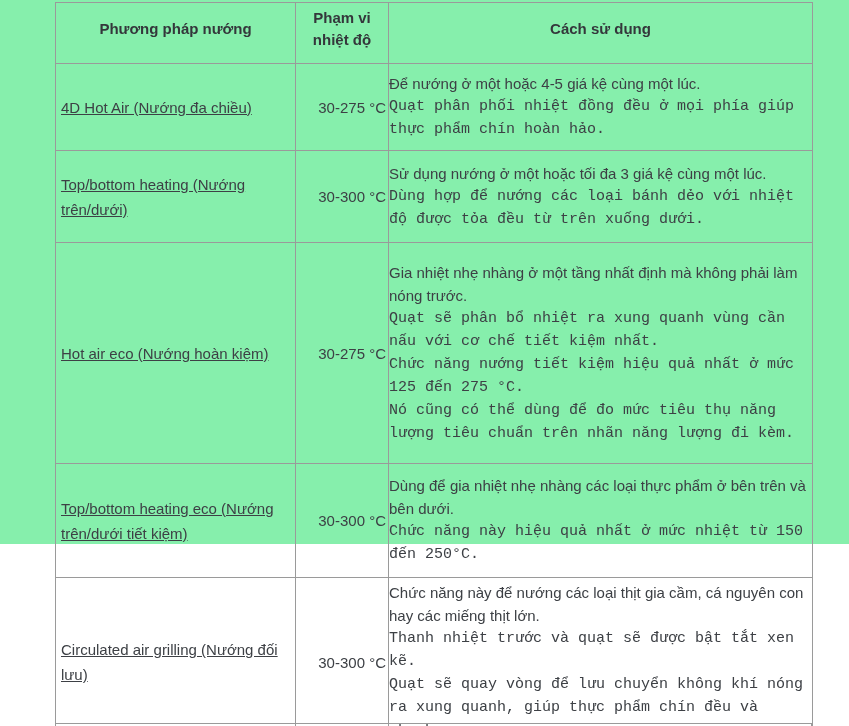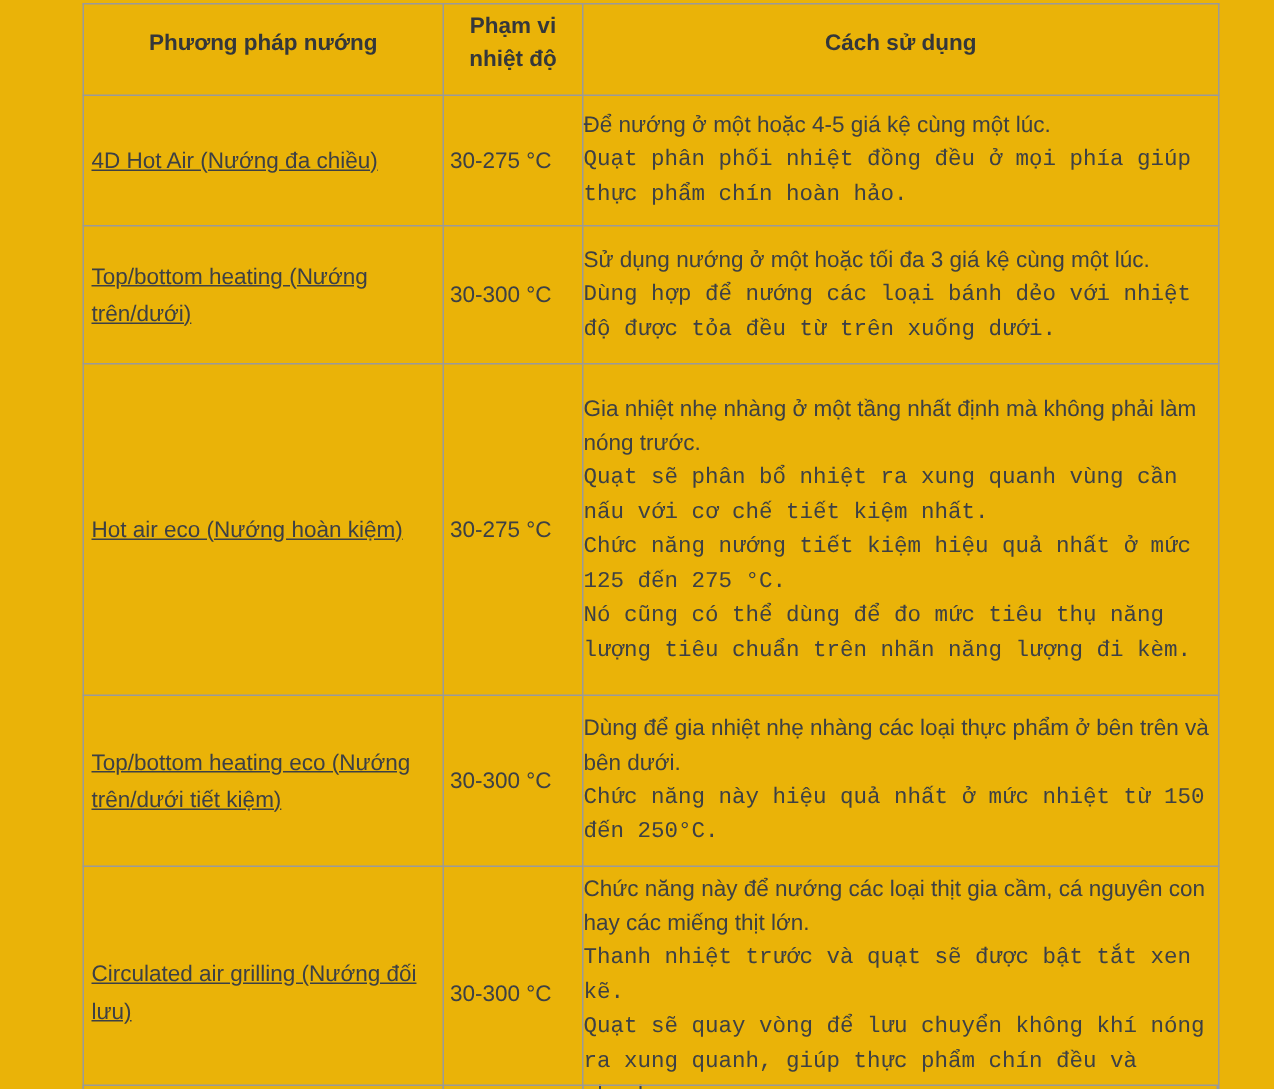--- a/index.html
+++ b/index.html
@@ -7,22 +7,22 @@
     padding: 0;
     background: #ffffff;
     width: 849px;
     height: 726px;
     overflow: hidden;
     font-family: "Liberation Sans", "DejaVu Sans", sans-serif;
   }
   .page {
     position: relative;
     width: 849px;
-    height: 726px;
-    background: #eab308;
+    height: 544px;
+    background: #86efac;
   }
   table.methods {
     position: absolute;
     left: 55px;
     top: 2px;
     width: 757px;
     border-collapse: collapse;
     table-layout: fixed;
     color: #3d4045;
     font-size: 15px;
@@ -53,21 +53,21 @@
   tr.r4 { height: 137px; }
 
   td.method {
     padding: 2px 4px 2px 5px;
     line-height: 25px;
     text-align: left;
     text-decoration: underline;
   }
   td.temp {
     padding: 2px 2px 2px 4px;
-    text-align: left;
+    text-align: right;
     white-space: nowrap;
   }
   td.usage {
     vertical-align: top;
     padding: 3px 6px 4px 0;
     line-height: 23px;
     text-align: left;
   }
   td.usage p {
     margin: 0;

